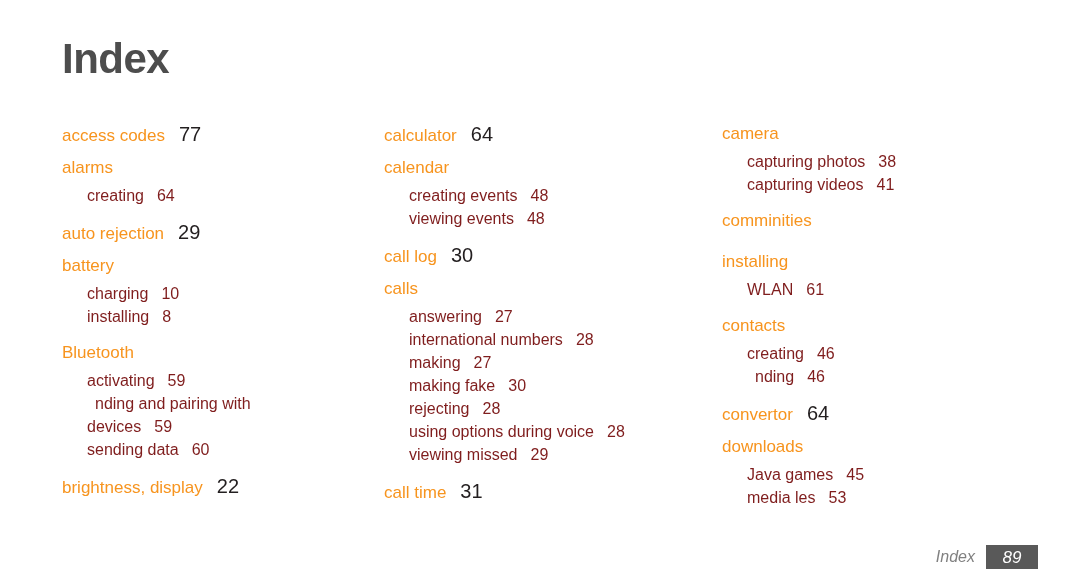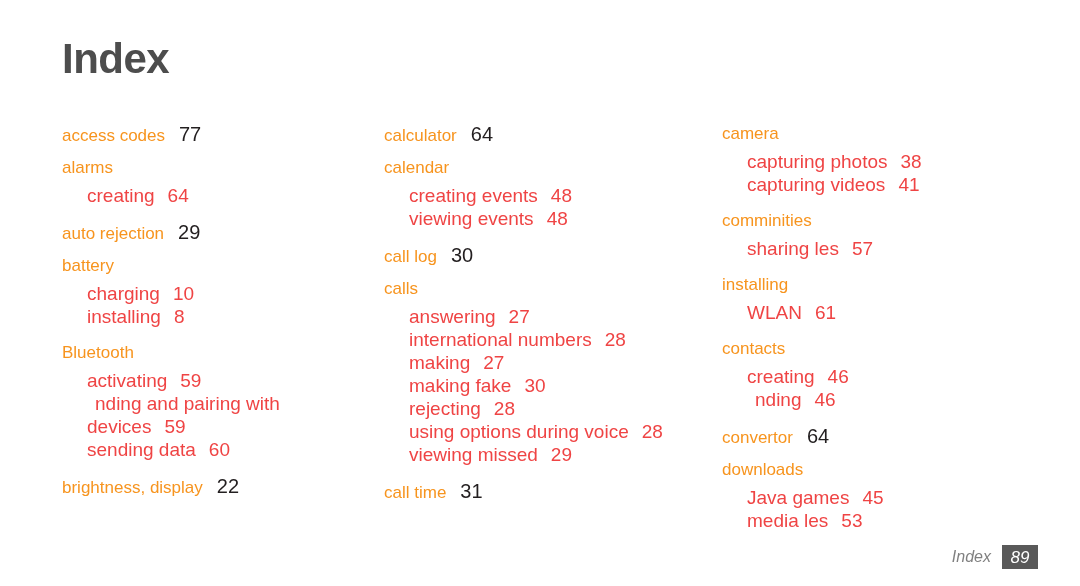--- a/index.html
+++ b/index.html
@@ -55,22 +55,22 @@
     white-space: nowrap;
   }
   .entry-main .pg {
     color: #231f20;
     font-size: 20px;
     margin-left: 14px;
   }
 
   
   .entry-sub {
-    color: #ef4444;
-    font-size: 19px;
+    color: #7f1d1d;
+    font-size: 16px;
     line-height: 23px;
     margin-left: 25px;
     white-space: nowrap;
   }
   .entry-sub .pg {
     margin-left: 13px;
   }
   
   .entry-sub.wrap {
     margin-left: 33px;
@@ -94,21 +94,21 @@
     font-style: italic;
     font-size: 16px;
     color: #808080;
     margin-right: 11px;
   }
   .footer-page {
     background: #595959;
     color: #ffffff;
     font-style: italic;
     font-size: 17px;
-    width: 36px;
+    width: 52px;
     height: 24px;
     display: flex;
     align-items: center;
     justify-content: center;
     line-height: 1;
   }
 </style>
 </head>
 <body>
 
@@ -152,21 +152,20 @@
         <div class="entry-sub"><span class="term">viewing missed</span><span class="pg">29</span></div>
         <div class="group-gap"></div>
         <div class="entry-main"><span class="term">call time</span><span class="pg">31</span></div>
       </div>
     <div class="col col-3">
         <div class="entry-main"><span class="term">camera</span></div>
         <div class="entry-sub"><span class="term">capturing photos</span><span class="pg">38</span></div>
         <div class="entry-sub"><span class="term">capturing videos</span><span class="pg">41</span></div>
         <div class="group-gap"></div>
         <div class="entry-main"><span class="term">comminities</span></div>
-        <div class="entry-sub"><span class="term">sharing  les</span><span class="pg">57</span></div>
         <div class="group-gap"></div>
         <div class="entry-main"><span class="term">installing</span></div>
         <div class="entry-sub"><span class="term">WLAN</span><span class="pg">61</span></div>
         <div class="group-gap"></div>
         <div class="entry-main"><span class="term">contacts</span></div>
         <div class="entry-sub"><span class="term">creating</span><span class="pg">46</span></div>
         <div class="entry-sub wrap"><span class="term">nding</span><span class="pg">46</span></div>
         <div class="group-gap"></div>
         <div class="entry-main"><span class="term">convertor</span><span class="pg">64</span></div>
         <div class="entry-main"><span class="term">downloads</span></div>

